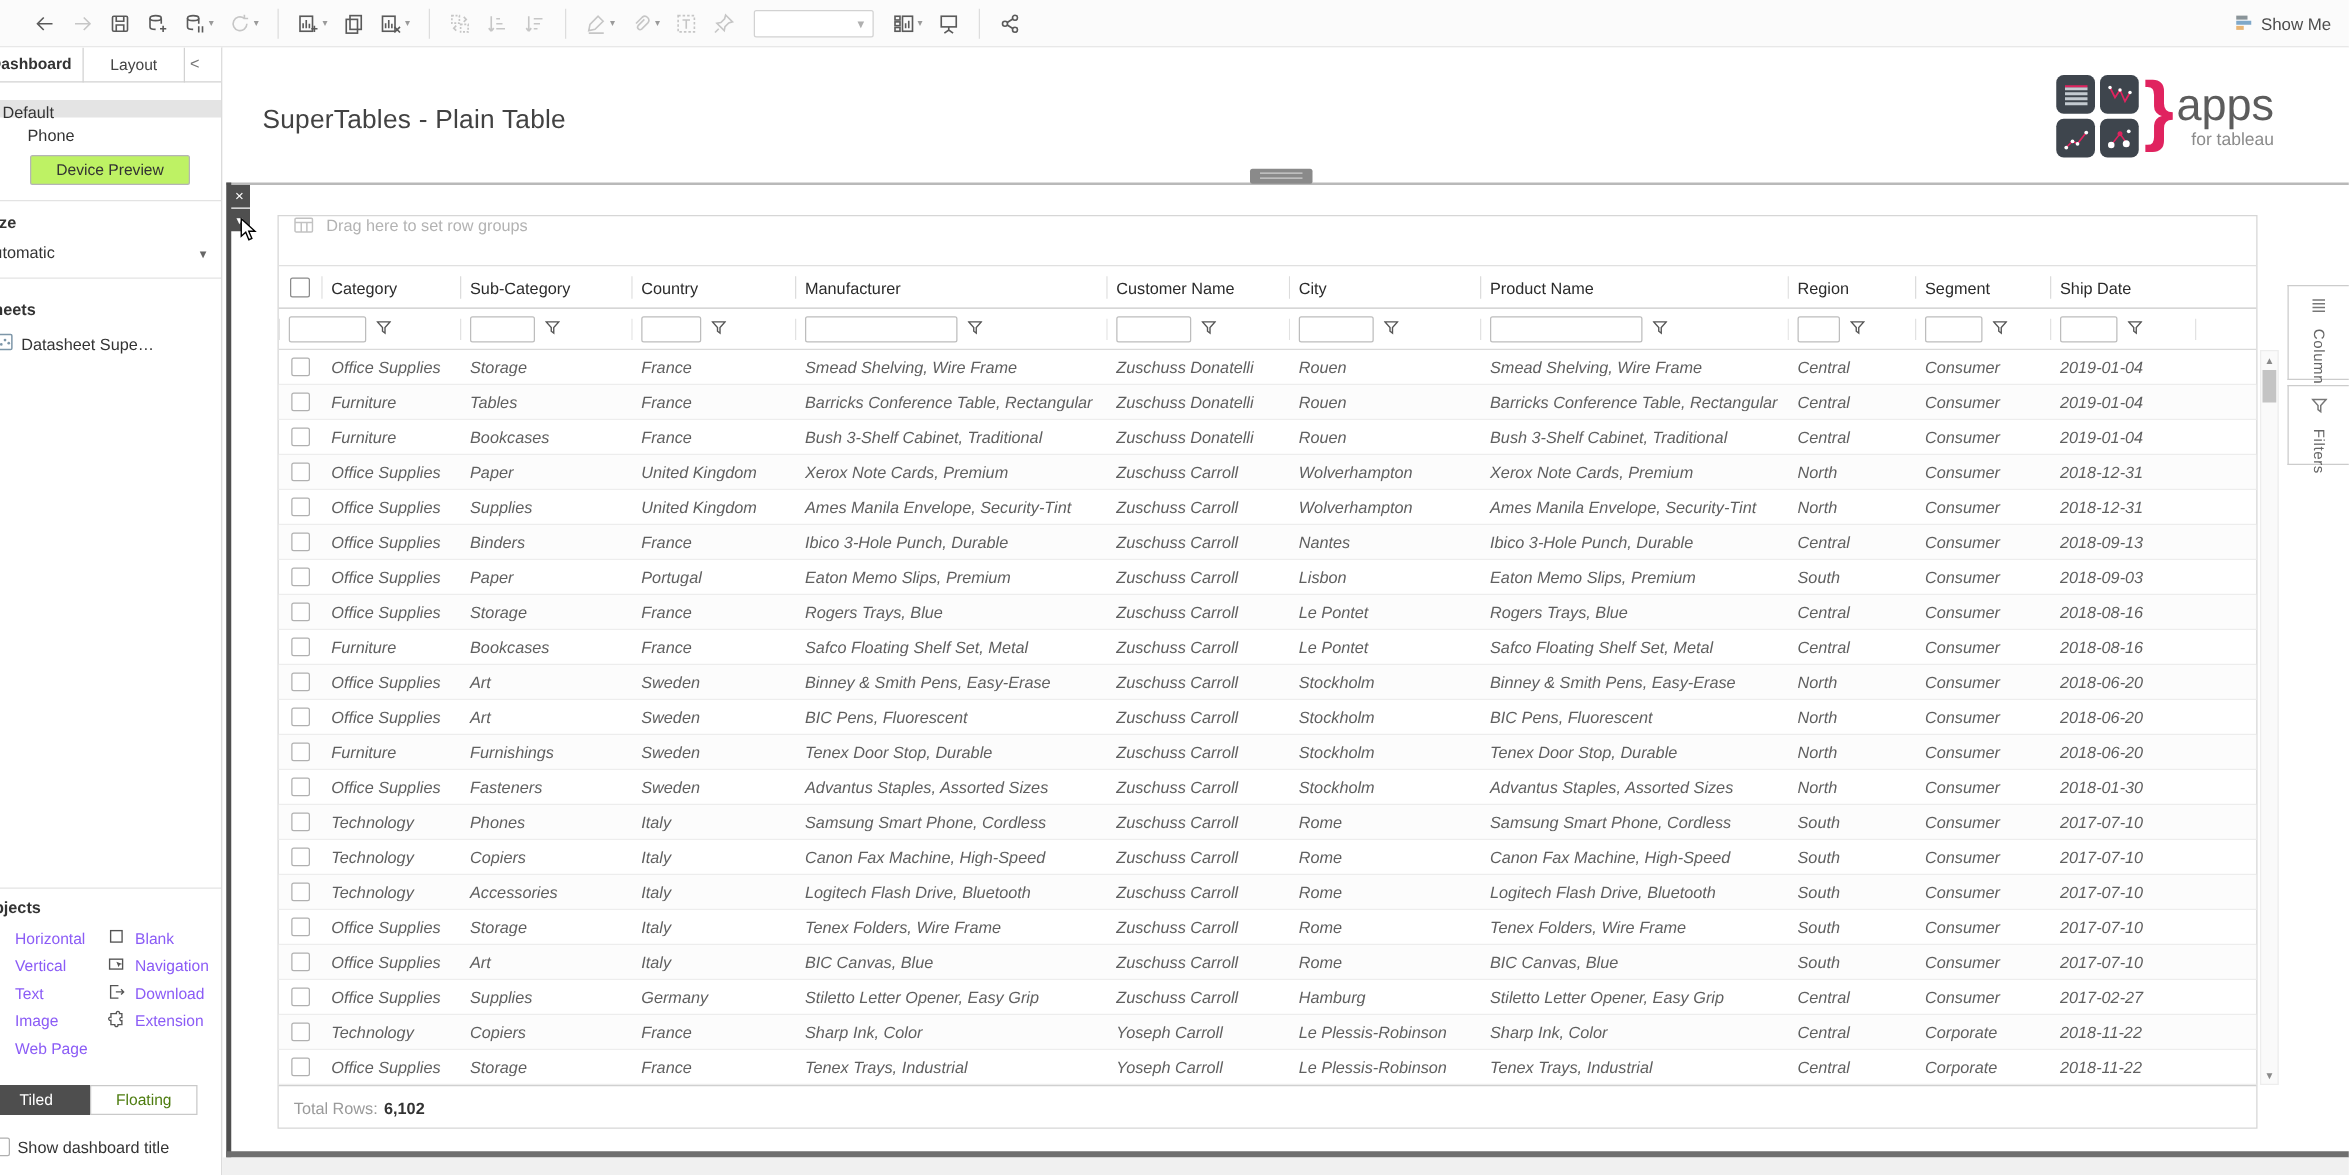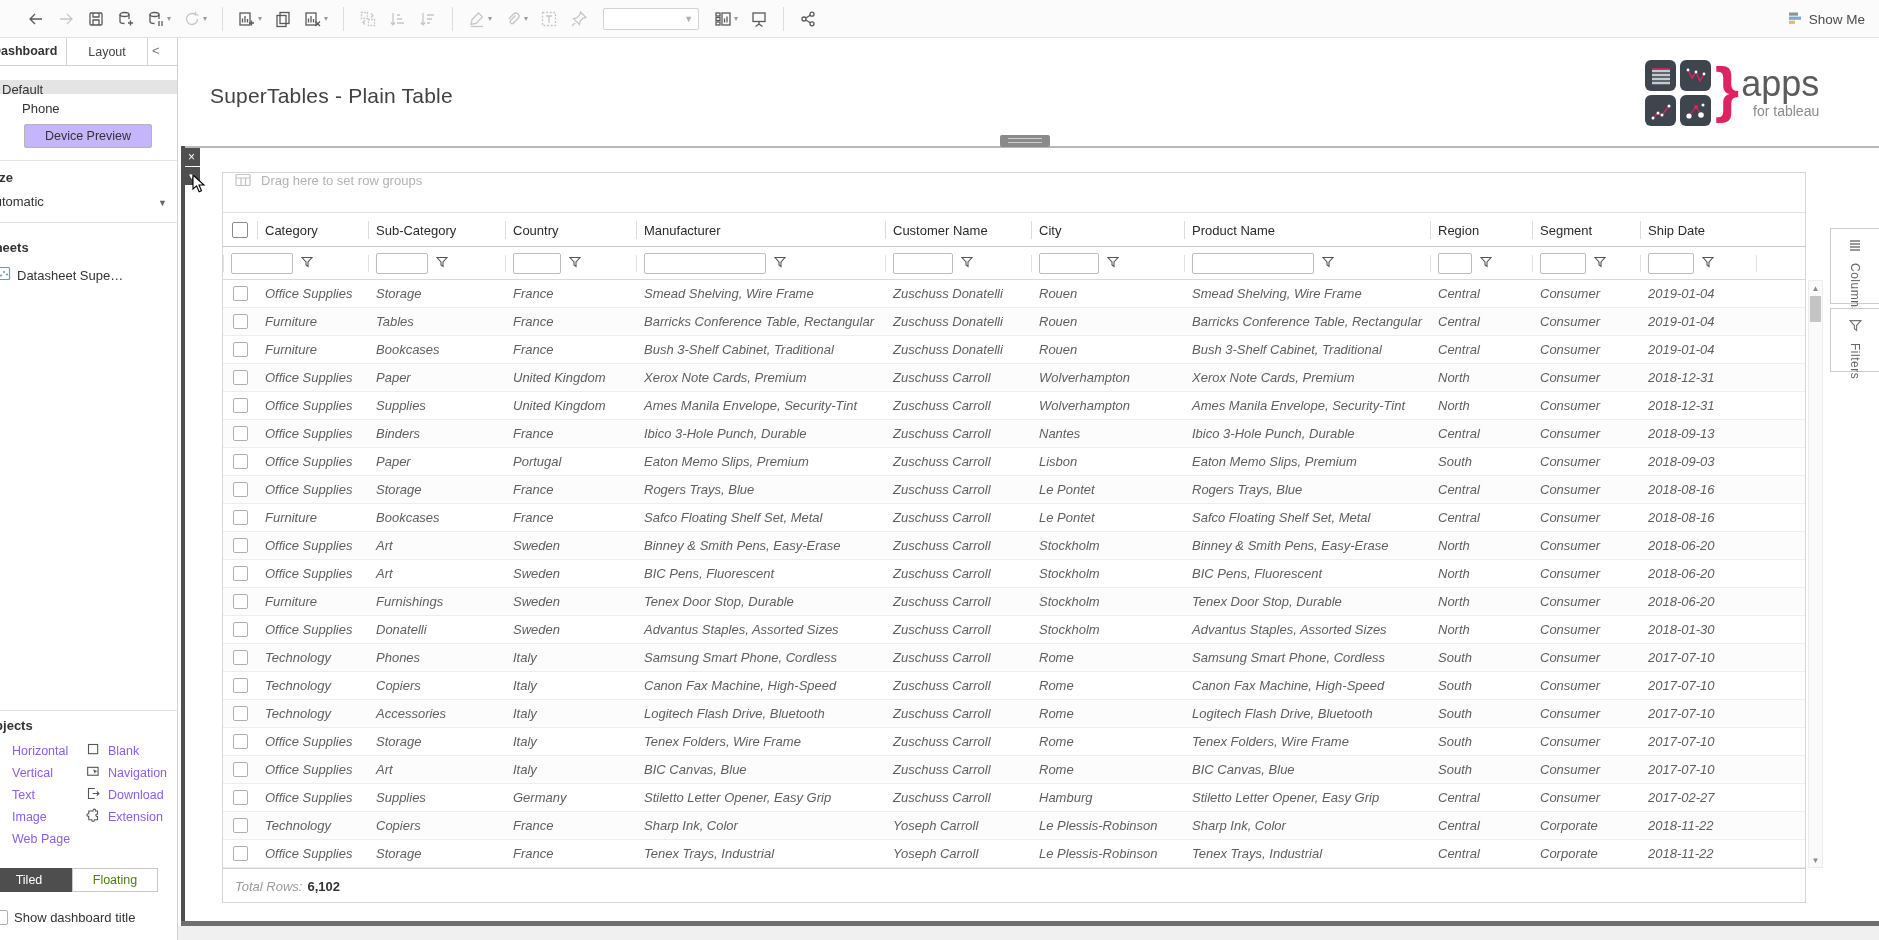--- a/index.html
+++ b/index.html
@@ -26,21 +26,21 @@
   .sb-abs { position:absolute; white-space:nowrap; }
   .sb-tabs { position:absolute; left:0; top:0; width:100%; height:28px; border-bottom:1px solid #d2d2d2; background:#fff; }
   .sb-tab-dash { position:absolute; left:-8px; top:6px; font-weight:bold; color:#333; font-size:12.5px; cursor:pointer; }
   .sb-tab-layout { position:absolute; left:66px; top:0; height:28px; width:82px; border-left:1px solid #d2d2d2; border-right:1px solid #d2d2d2;
     display:flex; align-items:center; justify-content:center; color:#444; font-size:12.5px; cursor:pointer; }
   .sb-tab-collapse { position:absolute; left:152px; top:5px; color:#777; font-size:13px; cursor:pointer; }
   .sb-default { position:absolute; left:0; top:42px; width:100%; height:14px; background:#e4e4e4; }
   .sb-default span { position:absolute; left:2px; top:2px; color:#333; }
   .sb-phone { position:absolute; left:22px; top:63px; color:#333; cursor:pointer; }
   .sb-devbtn { position:absolute; left:24px; top:86px; width:128px; height:24px; border:1px solid #b5b5b5; border-radius:2px;
-    background:#c4b5fd; color:#333; font-size:12.5px; display:flex; align-items:center; justify-content:center; cursor:pointer; }
+    background:#bef264; color:#333; font-size:12.5px; display:flex; align-items:center; justify-content:center; cursor:pointer; }
   .sb-div { position:absolute; left:0; width:100%; height:1px; background:#e3e3e3; }
   .sb-h { font-weight:bold; color:#333; }
   .sb-caret { position:absolute; right:10px; color:#666; font-size:9px; }
   .sheet-item { position:absolute; left:-4px; top:228px; display:flex; align-items:center; gap:6px; color:#333; cursor:pointer; }
   .obj-col { position:absolute; }
   .obj-item { height:22px; display:flex; align-items:center; gap:7px; color:#8b5cf6; font-size:12.5px; cursor:grab; }
   .seg { position:absolute; top:830px; height:24px; font-size:12.5px; display:flex; align-items:center; justify-content:center; cursor:pointer; }
   .seg-tiled { left:-14px; width:86px; background:#4e4e4e; color:#fff; }
   .seg-float { left:72px; width:86px; background:#fff; border:1px solid #c9c9c9; color:#4d7c0f; }
   .sb-showtitle { position:absolute; left:-7px; top:872px; display:flex; align-items:center; gap:6px; color:#333; }
@@ -80,21 +80,21 @@
   .st-hcbx { display:flex; align-items:center; justify-content:center; }
   .st-filter { height:33px; border-bottom:1px solid #dadada; }
   .fcell { position:relative; height:33px; display:flex; align-items:center; gap:8px; padding:0 8px; overflow:hidden; }
   .fcell::before { content:""; position:absolute; left:0; top:8px; bottom:8px; width:1px; background:#e2e2e2; }
   .fcell input { height:21px; border:1px solid #bdbdbd; border-radius:2px; background:#fff; flex:0 0 auto; min-width:0; outline:none; padding:0 4px; font-size:12px; }
   .st-body .st-grid { height:28px; border-bottom:1px solid #ededed; color:#5f5f5f; cursor:default;font-style:italic; }
   .st-body .st-grid:nth-child(even) { background:#fcfcfc; }
   .cell { padding-left:8px; overflow:hidden; white-space:nowrap; text-overflow:clip; }
   .rcbx { display:flex; align-items:center; justify-content:center; }
   .st-footer { height:36px; border-top:1px solid #d0d0d0; display:flex; align-items:center; gap:5px; padding-left:12px; font-size:13px; }
-  .st-footer .lbl { color:#9a9a9a;font-style:italic; }
+  .st-footer .lbl { color:#9a9a9a; }
   .st-footer .val { color:#333; font-weight:bold; }
 
   
   .vsb { position:absolute; left:1630px; top:242px; width:15px; height:588px; background:#fafafa; border:1px solid #ededed; }
   .vsb-arrow { position:absolute; left:0; width:13px; height:14px; color:#8a8a8a; font-size:8px; display:flex; align-items:center; justify-content:center; cursor:pointer; }
   .vsb-up { top:0; }
   .vsb-down { bottom:0; }
   .vsb-thumb { position:absolute; left:1px; top:15px; width:11px; height:26px; background:#c4c4c4; cursor:grab; }
 
   
@@ -718,21 +718,21 @@
           <span class="cell">North</span>
           <span class="cell">Consumer</span>
           <span class="cell">2018-06-20</span>
           <span></span>
         </div>
         <div class="st-grid">
           <span class="rcbx">
             <span class="cbx"></span>
           </span>
           <span class="cell">Office Supplies</span>
-          <span class="cell">Donatelli</span>
+          <span class="cell">Fasteners</span>
           <span class="cell">Sweden</span>
           <span class="cell">Advantus Staples, Assorted Sizes</span>
           <span class="cell">Zuschuss Carroll</span>
           <span class="cell">Stockholm</span>
           <span class="cell">Advantus Staples, Assorted Sizes</span>
           <span class="cell">North</span>
           <span class="cell">Consumer</span>
           <span class="cell">2018-01-30</span>
           <span></span>
         </div>

